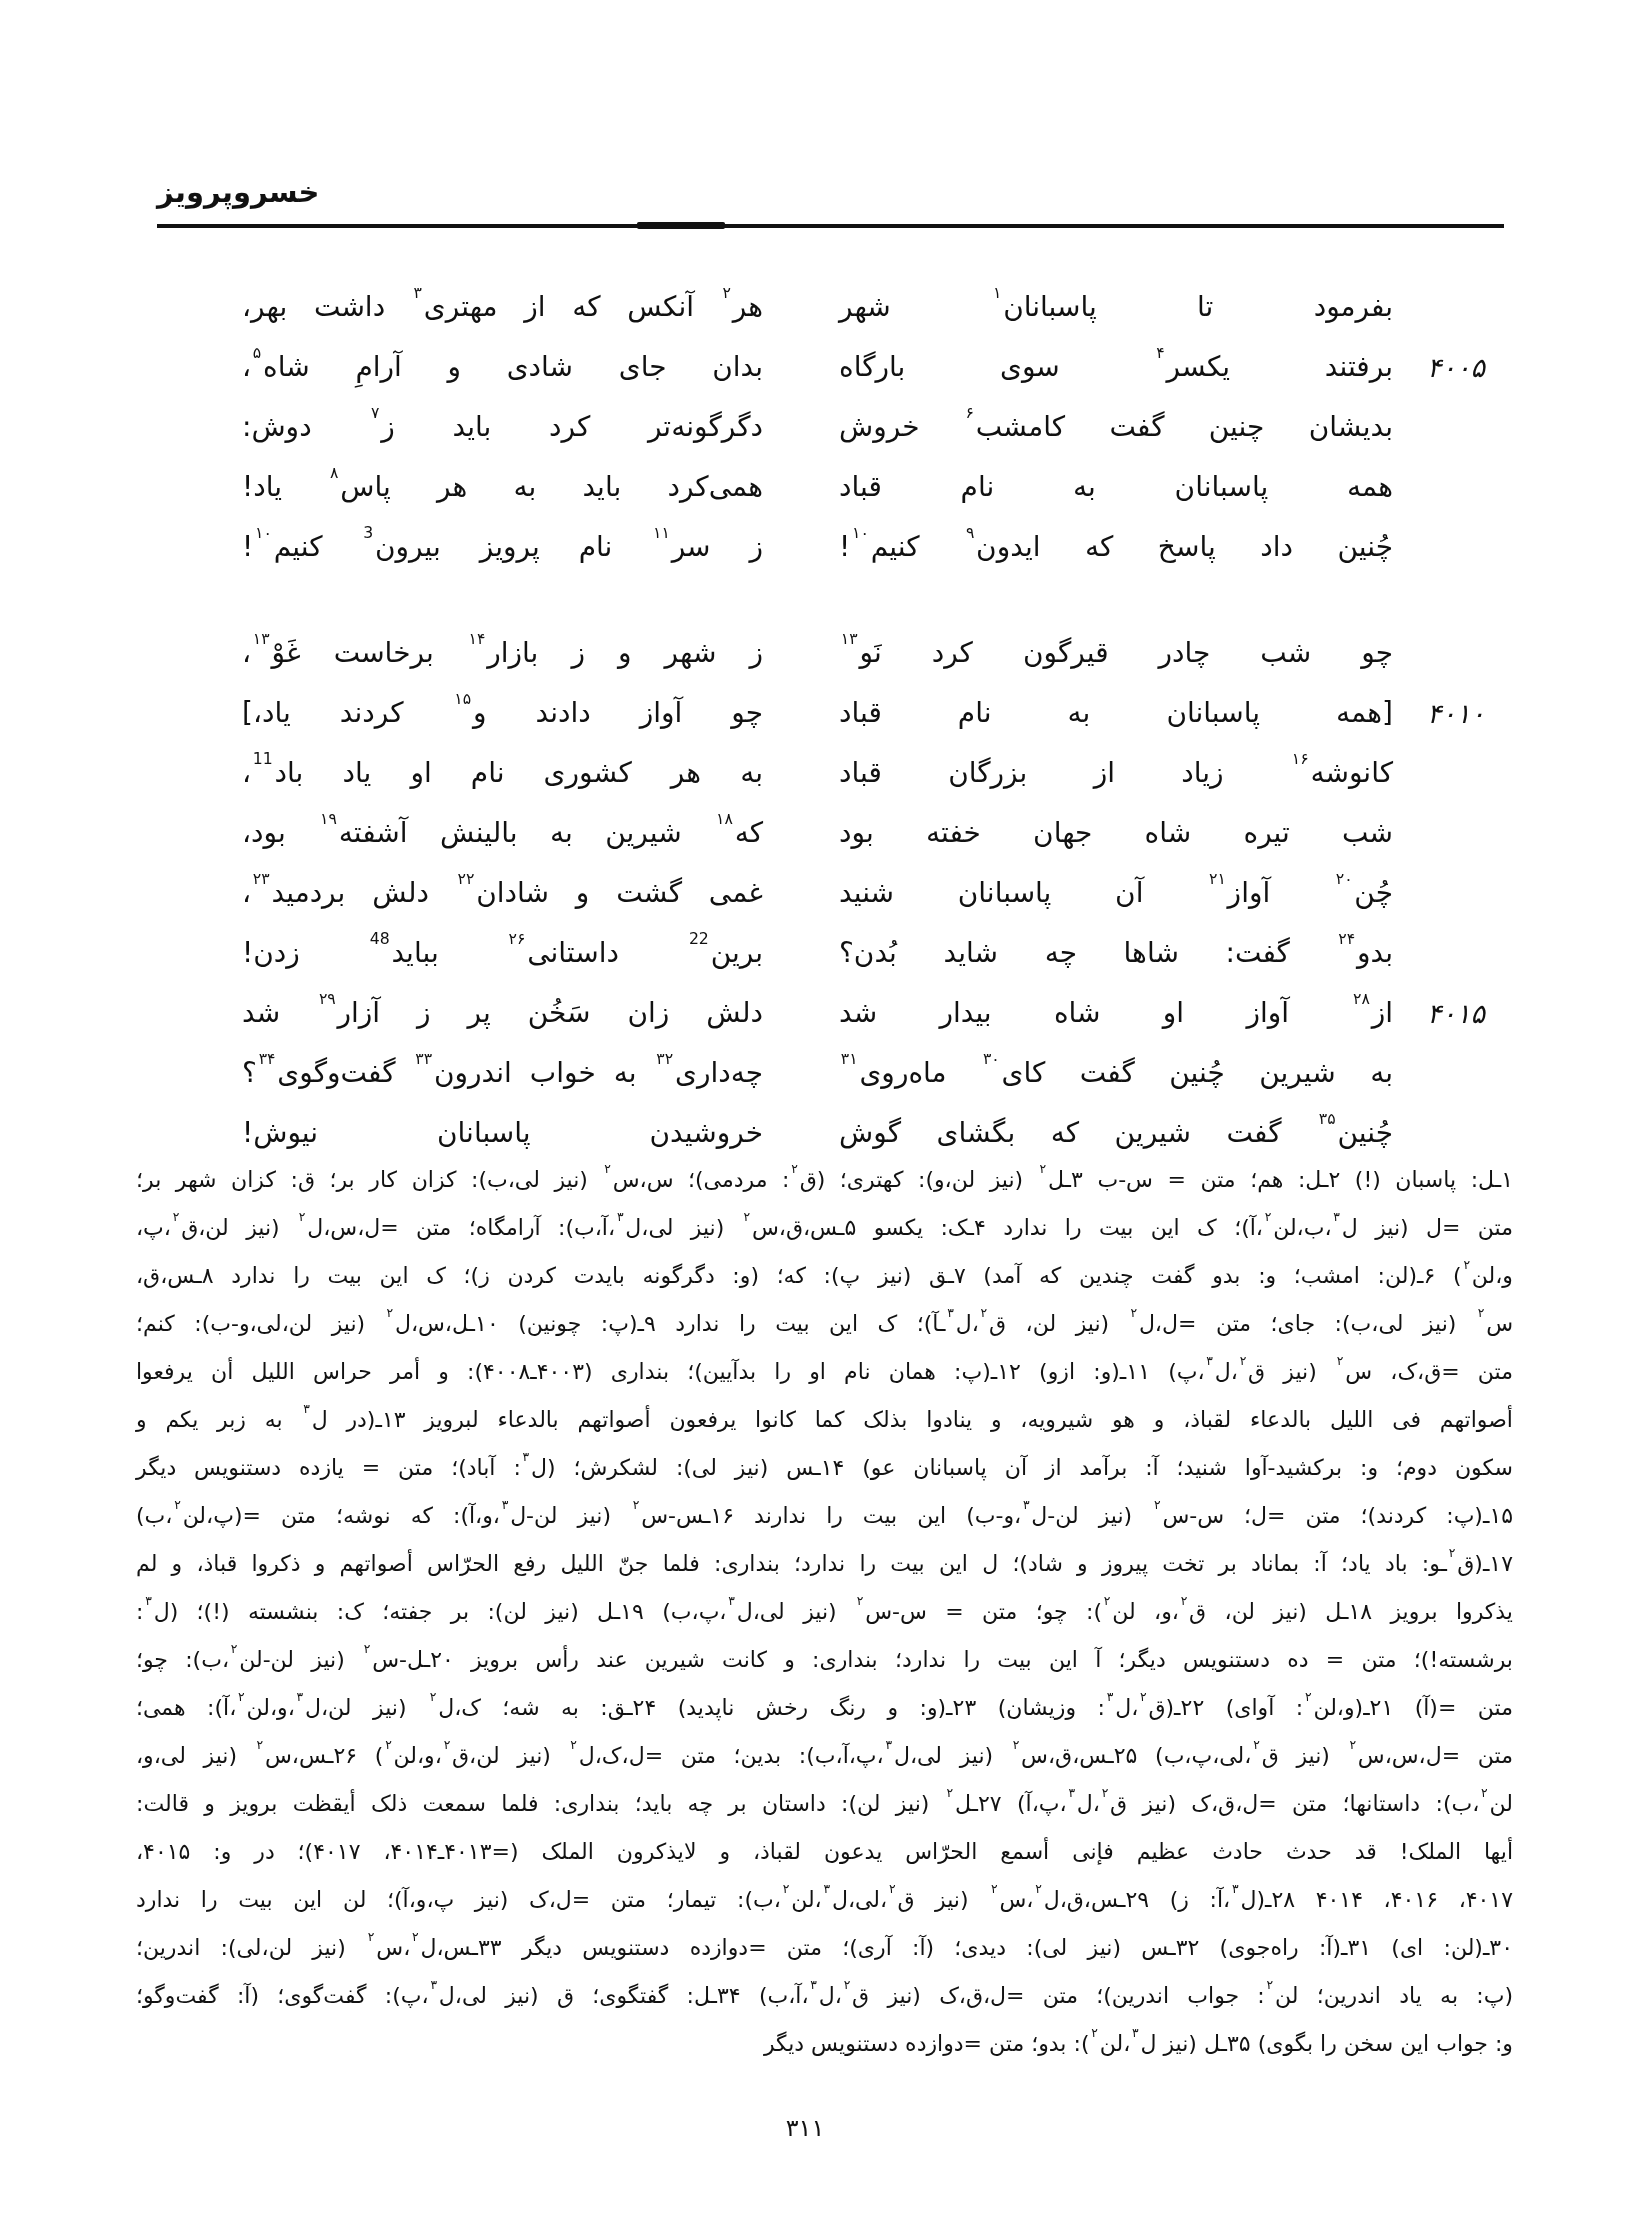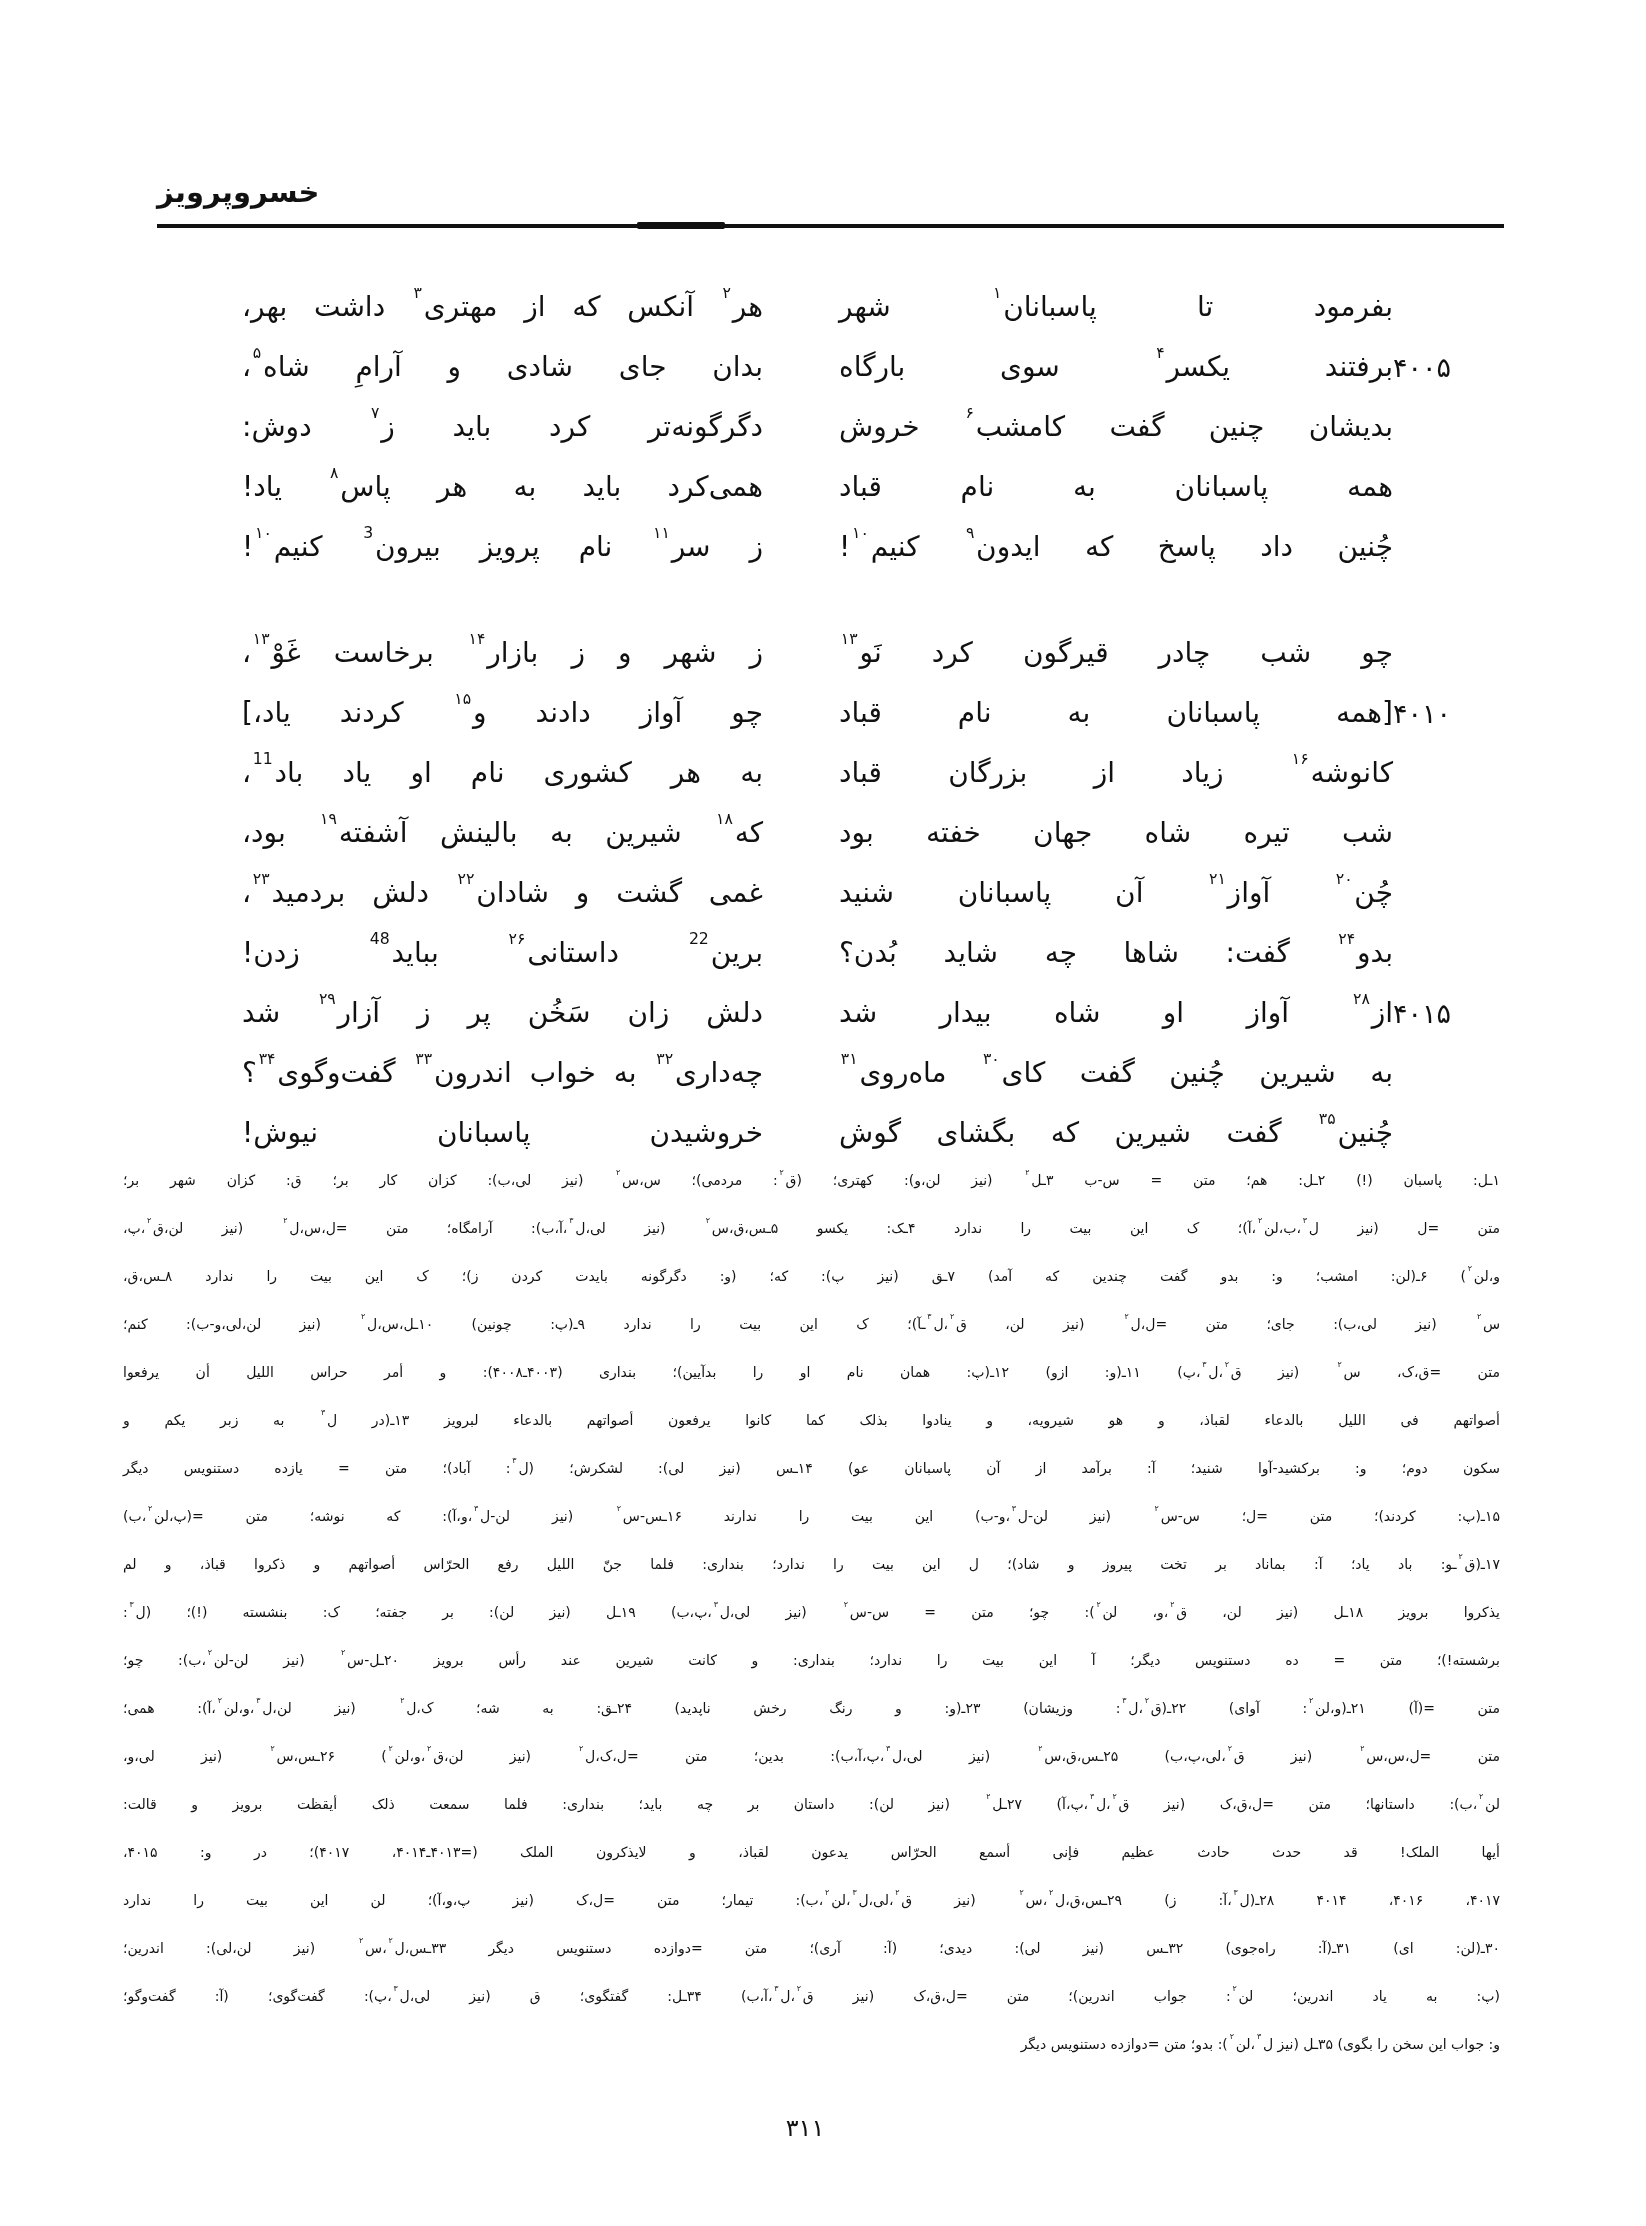--- a/index.html
+++ b/index.html
@@ -40,45 +40,46 @@
   }
   .verse-group{ margin-bottom:46px; }
   .verse-row{
     display:flex; flex-direction:row;
     align-items:center;
     height:60px;
   }
   .vnum{
     flex:0 0 92px; width:92px;
     font-size:27px;
-    text-align:left;
+    text-align:right;
     white-space:nowrap;
+    font-style:italic;
   }
   .hemi{
     text-align:justify;
     -moz-text-align-last:justify;
     text-align-last:justify;
     white-space:nowrap;
     line-height:1.35;
   }
   .hemi-r{ flex:0 0 554px; width:554px; }
   .gutter{ flex:0 0 76px; width:76px; }
   .hemi-l{ flex:0 0 521px; width:521px; }
   sup{
     font-size:0.56em;
     line-height:0;
     position:relative; top:-0.5em;
     margin:0 1.8px;
   }
   
   #apparatus{
-    position:absolute; top:1156px; left:123px;
+    position:absolute; top:1156px; left:136px;
     width:1377px;
     direction:rtl;
-    font-size:14px;
+    font-size:22px;
     color:#121212;
   }
   .app-line{
     height:48px; line-height:48px;
     white-space:nowrap;
     text-align:justify;
     -moz-text-align-last:justify;
     text-align-last:justify;
     overflow:visible;
   }

